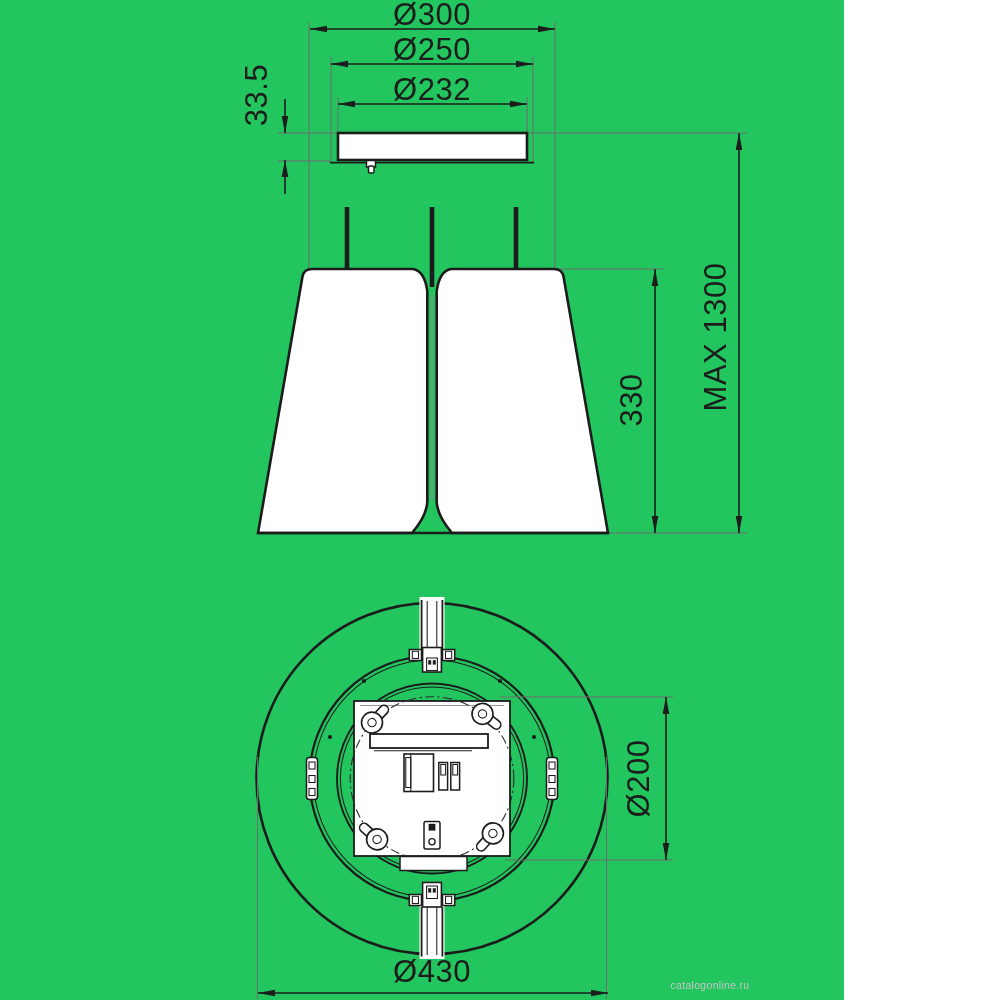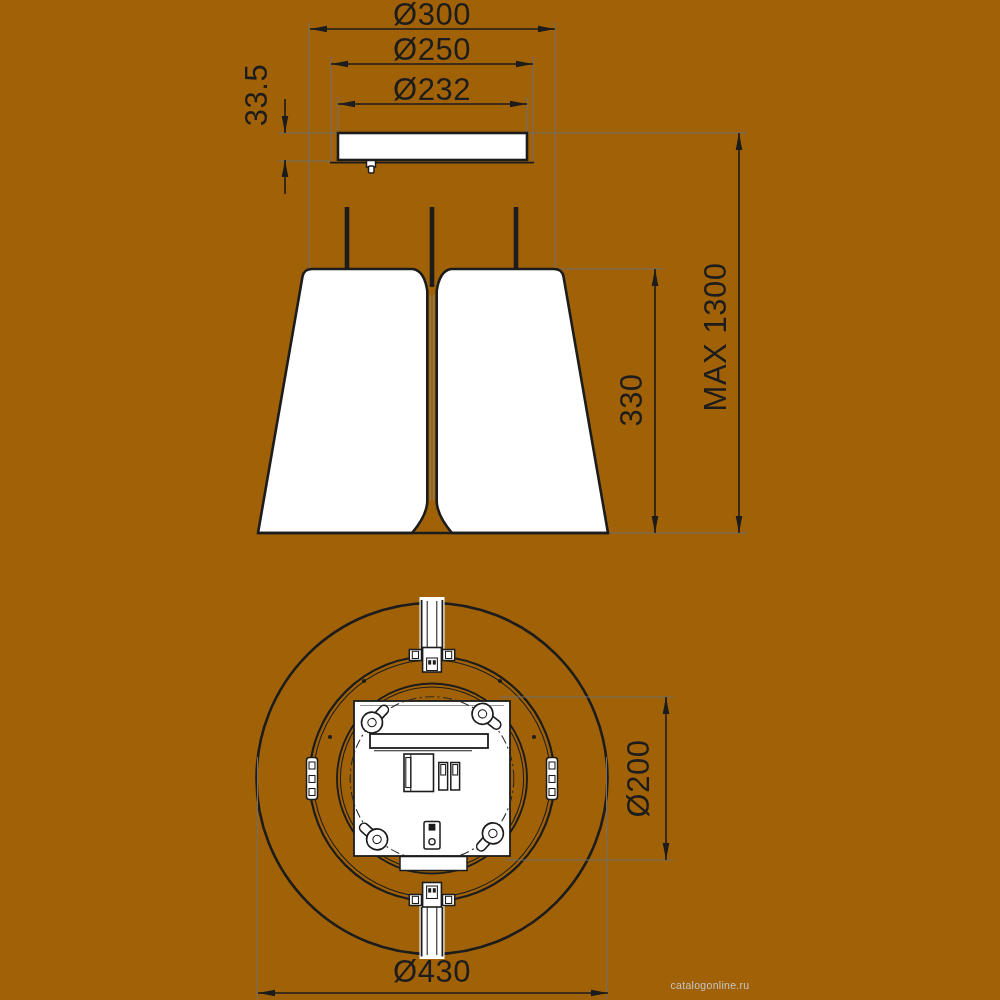--- a/index.html
+++ b/index.html
@@ -1,16 +1,16 @@
 <!DOCTYPE html>
 <html><head>
 <meta charset="utf-8">
 <style>
   html,body{margin:0;padding:0;background:#ffffff;}
-  .stage{position:relative;width:1000px;height:1000px;background:#a16207;overflow:hidden;
+  .stage{position:relative;width:844px;height:1000px;background:#22c55e;overflow:hidden;
          font-family:"Liberation Sans", sans-serif;}
   svg{display:block;}
   
   .ln{stroke:#1c1c1c;fill:none;stroke-linecap:butt;}
   .s-thick{stroke-width:2.6;}
   .s-med{stroke-width:1.8;}
   .s-m2{stroke-width:1.5;}
   .s-thin{stroke-width:1.05;}
   .s-dim{stroke-width:1.6;}
   .ext{stroke:#6f6f6f;fill:none;stroke-width:1.05;}

